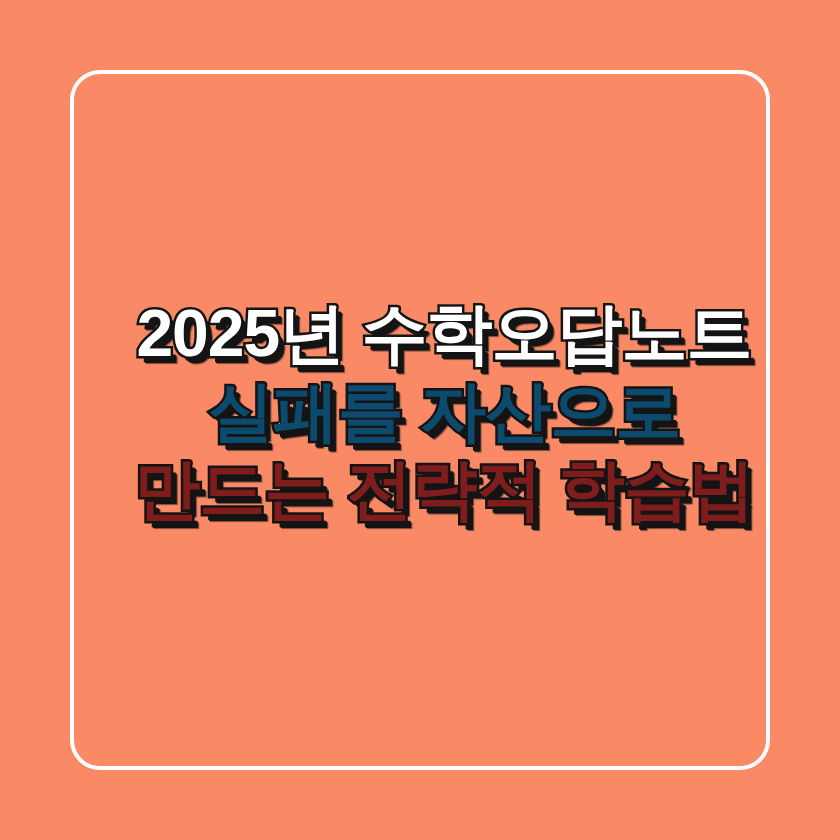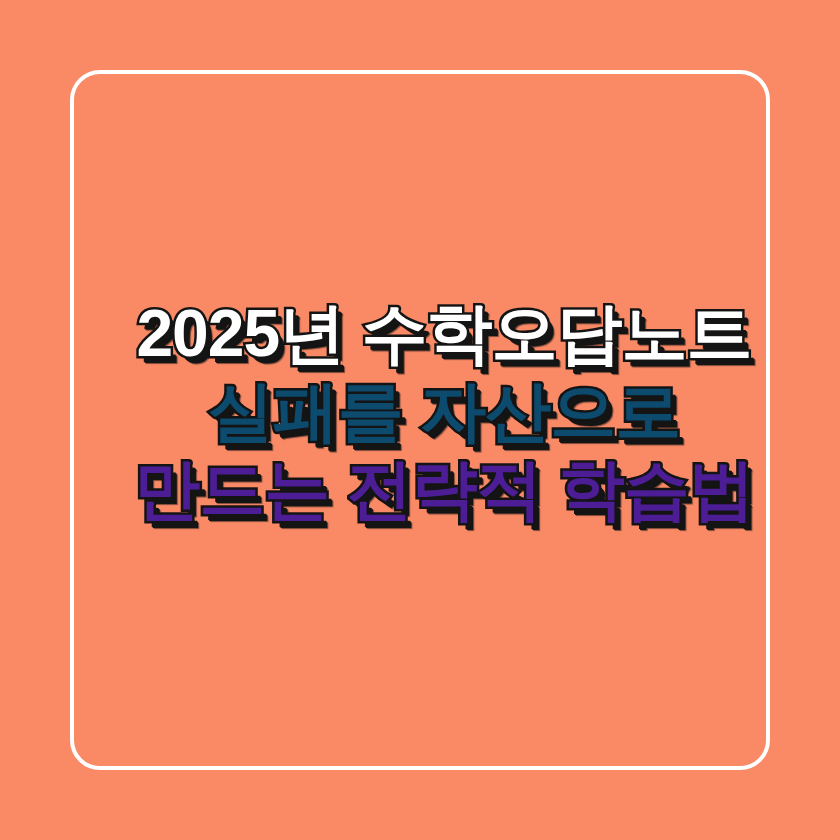--- a/index.html
+++ b/index.html
@@ -81,16 +81,16 @@
 <div id="thumbnail-card" style="background: rgb(250, 138, 102);">
 
   <div id="card-border" style="border-color: rgb(255, 255, 255);"></div>
 
   <div id="title-block">
 
     <span class="title-line" style="color: rgb(255, 255, 255); -webkit-text-stroke: 5px rgb(20, 20, 20); text-shadow: rgb(20, 20, 20) 5px 6px 0px, rgb(20, 20, 20) 6px 7px 0px, rgba(20, 20, 20, 0.55) 7px 8px 1px;">2025년 수학오답노트</span>
 
     <span class="title-line" style="color: #0c4a6e; -webkit-text-stroke: 5px rgb(20, 20, 20); text-shadow: rgb(20, 20, 20) 5px 6px 0px, rgb(20, 20, 20) 6px 7px 0px, rgba(20, 20, 20, 0.55) 7px 8px 1px;">실패를 자산으로</span>
 
-    <span class="title-line" style="color: #4c1d95; -webkit-text-stroke: 5px rgb(20, 20, 20); text-shadow: rgb(20, 20, 20) 5px 6px 0px, rgb(20, 20, 20) 6px 7px 0px, rgba(20, 20, 20, 0.55) 7px 8px 1px;">만드는 전략적 학습법</span>
+    <span class="title-line" style="color: #7f1d1d; -webkit-text-stroke: 5px rgb(20, 20, 20); text-shadow: rgb(20, 20, 20) 5px 6px 0px, rgb(20, 20, 20) 6px 7px 0px, rgba(20, 20, 20, 0.55) 7px 8px 1px;">만드는 전략적 학습법</span>
 
   </div>
 </div>
 
 </body></html>

